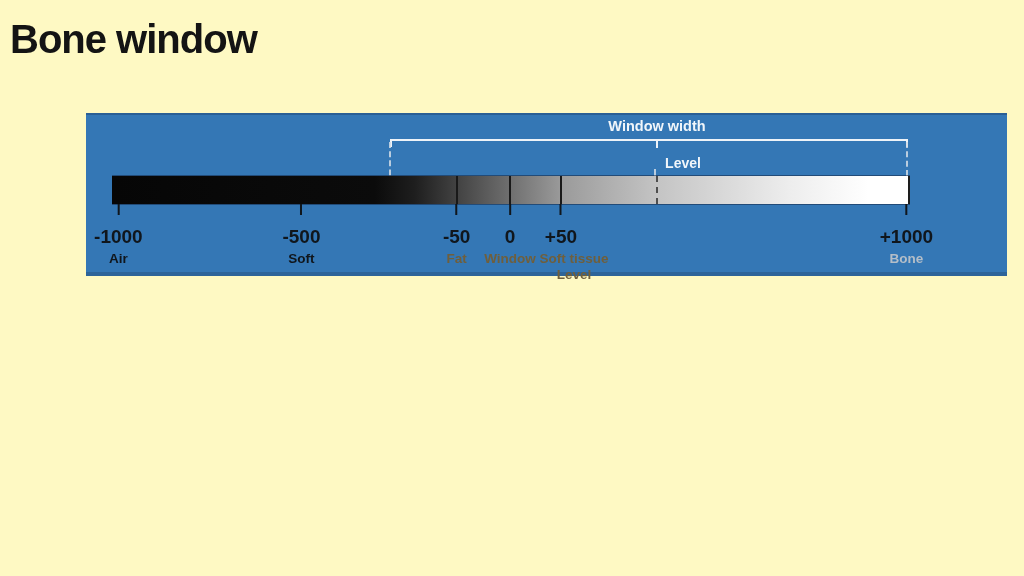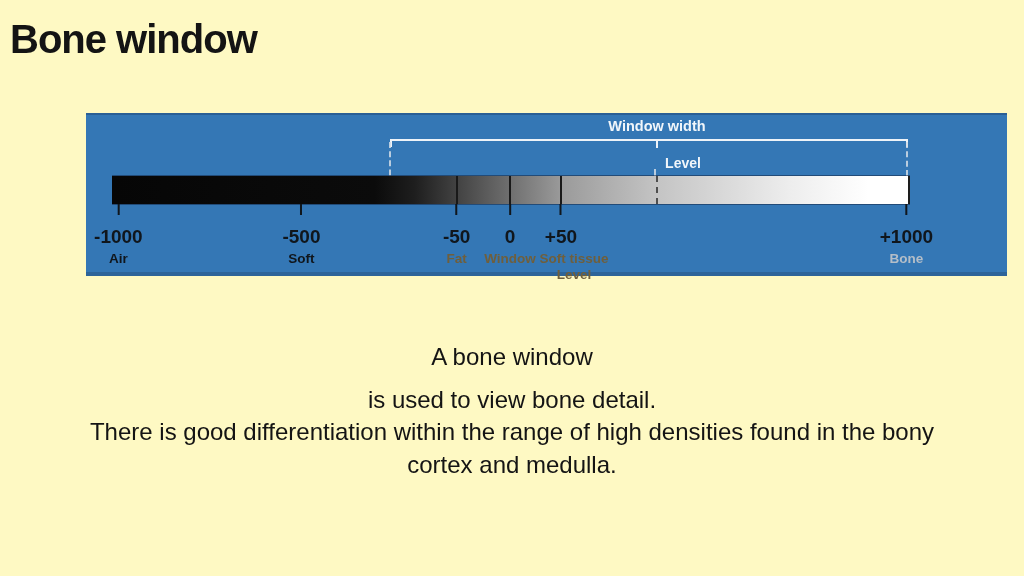--- a/index.html
+++ b/index.html
@@ -141,20 +141,14 @@
 
       <div class="tick-group" style="left:99.8%">
         <span class="tick-mark"></span>
         <div class="tick-value">+1000</div>
         <div class="tick-name light">Bone</div>
       </div>
 
     </div>
   </section>
 
-  <section class="caption">
-    <p class="first">A bone window</p>
-    <p>is used to view bone detail.</p>
-    <p>There is good differentiation within the range of high densities found in the bony</p>
-    <p>cortex and medulla.</p>
-  </section>
 
 </main>
 
 </body></html>

